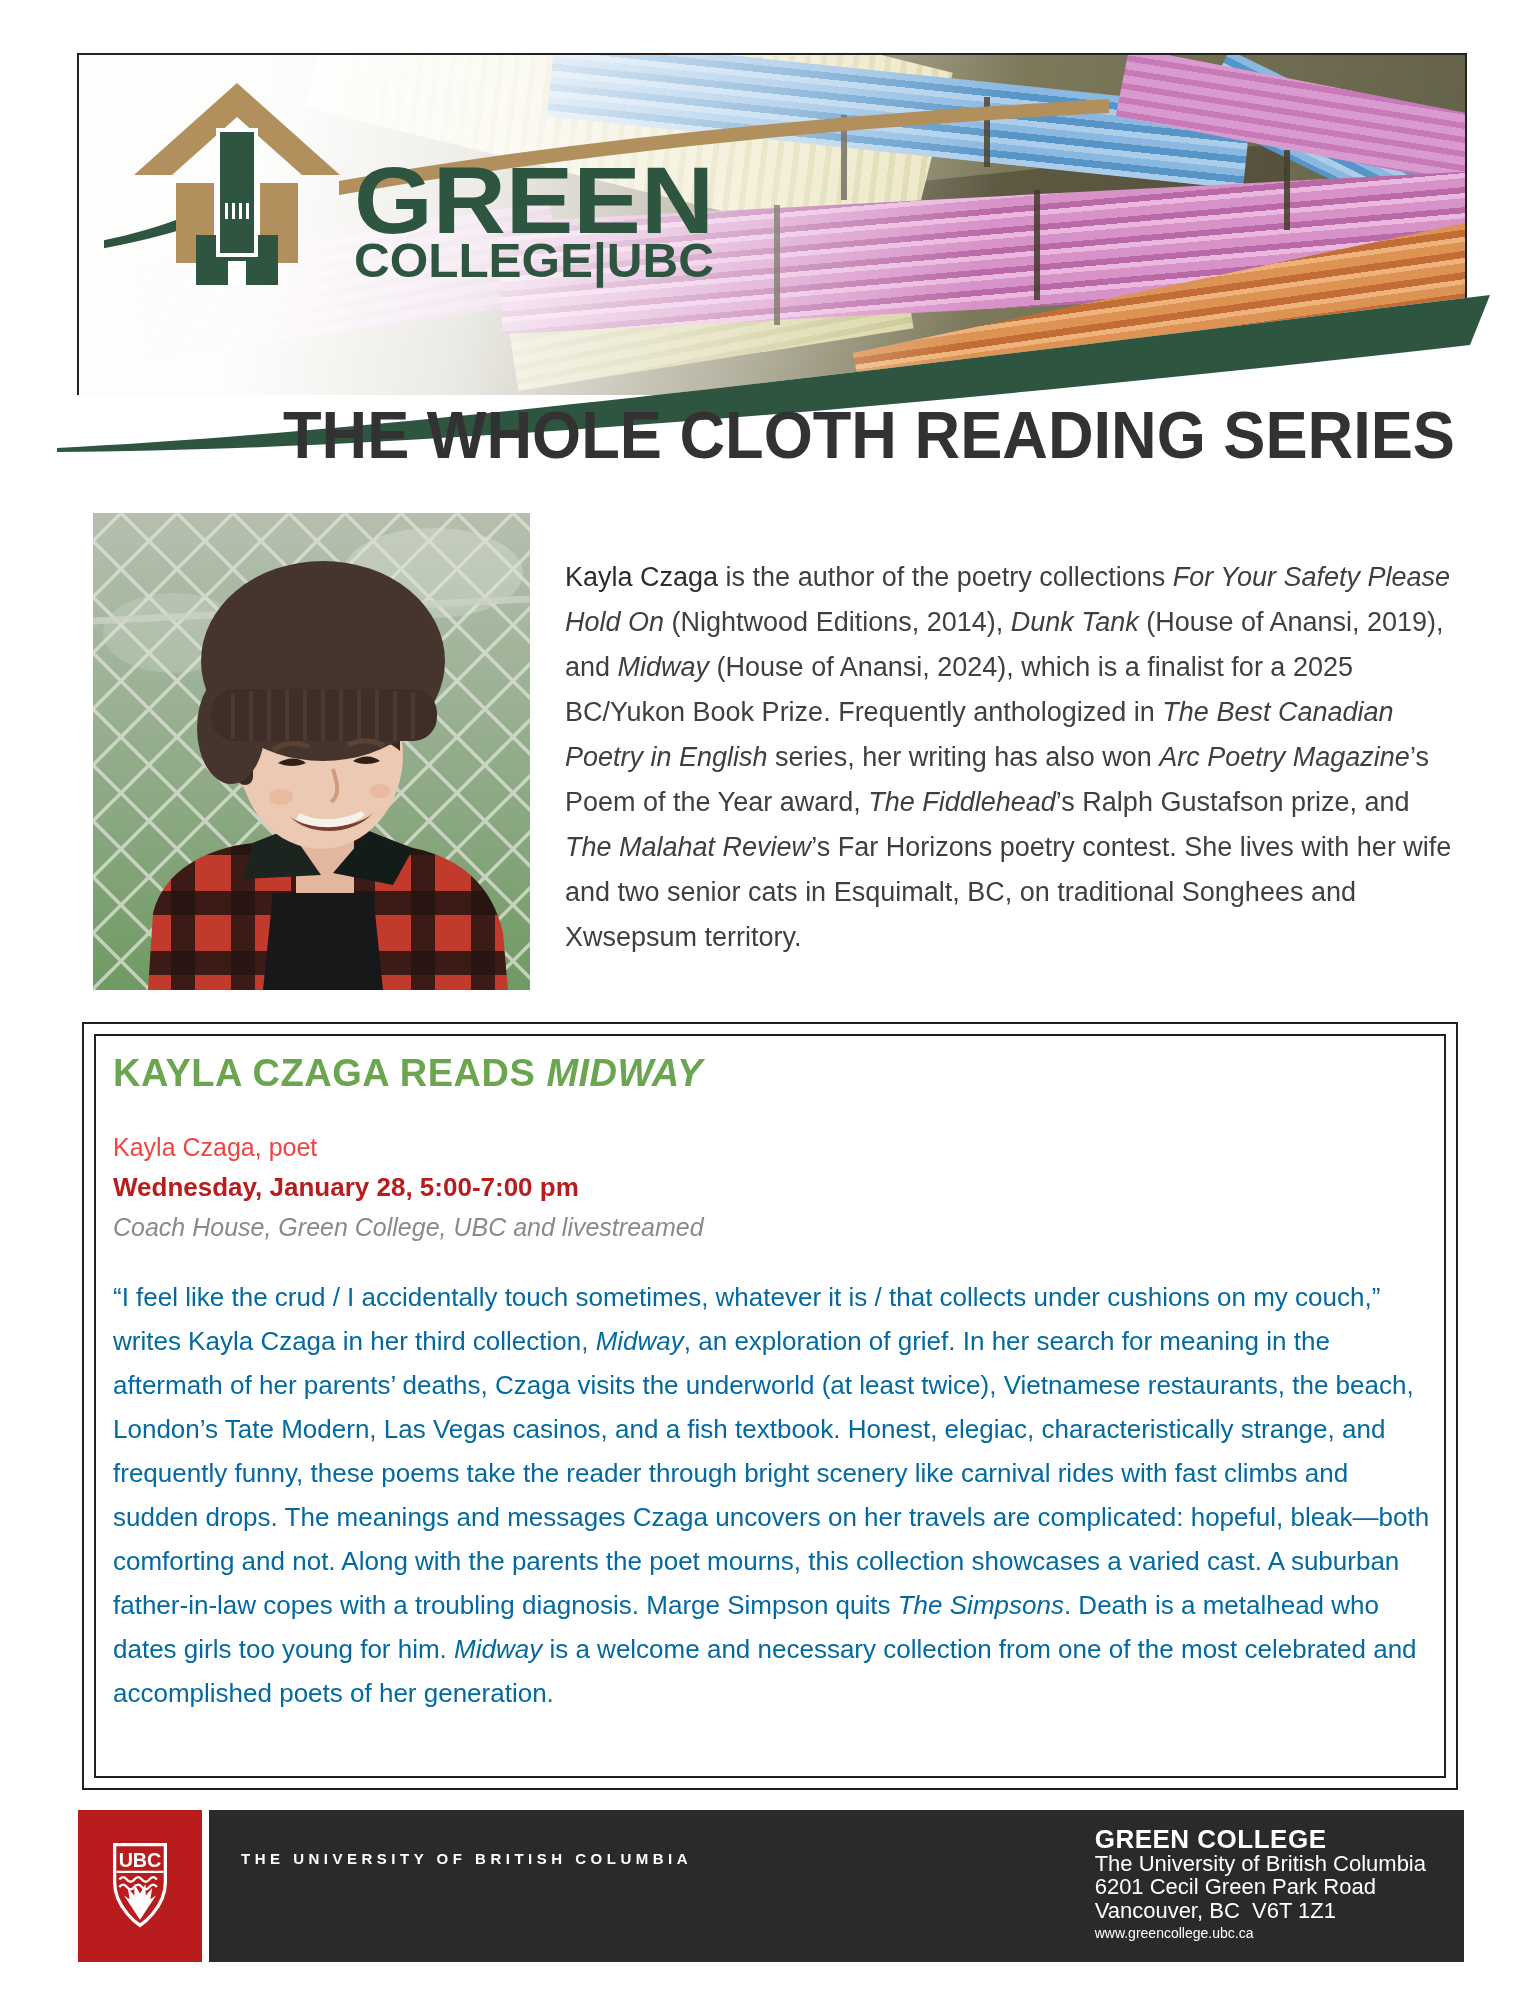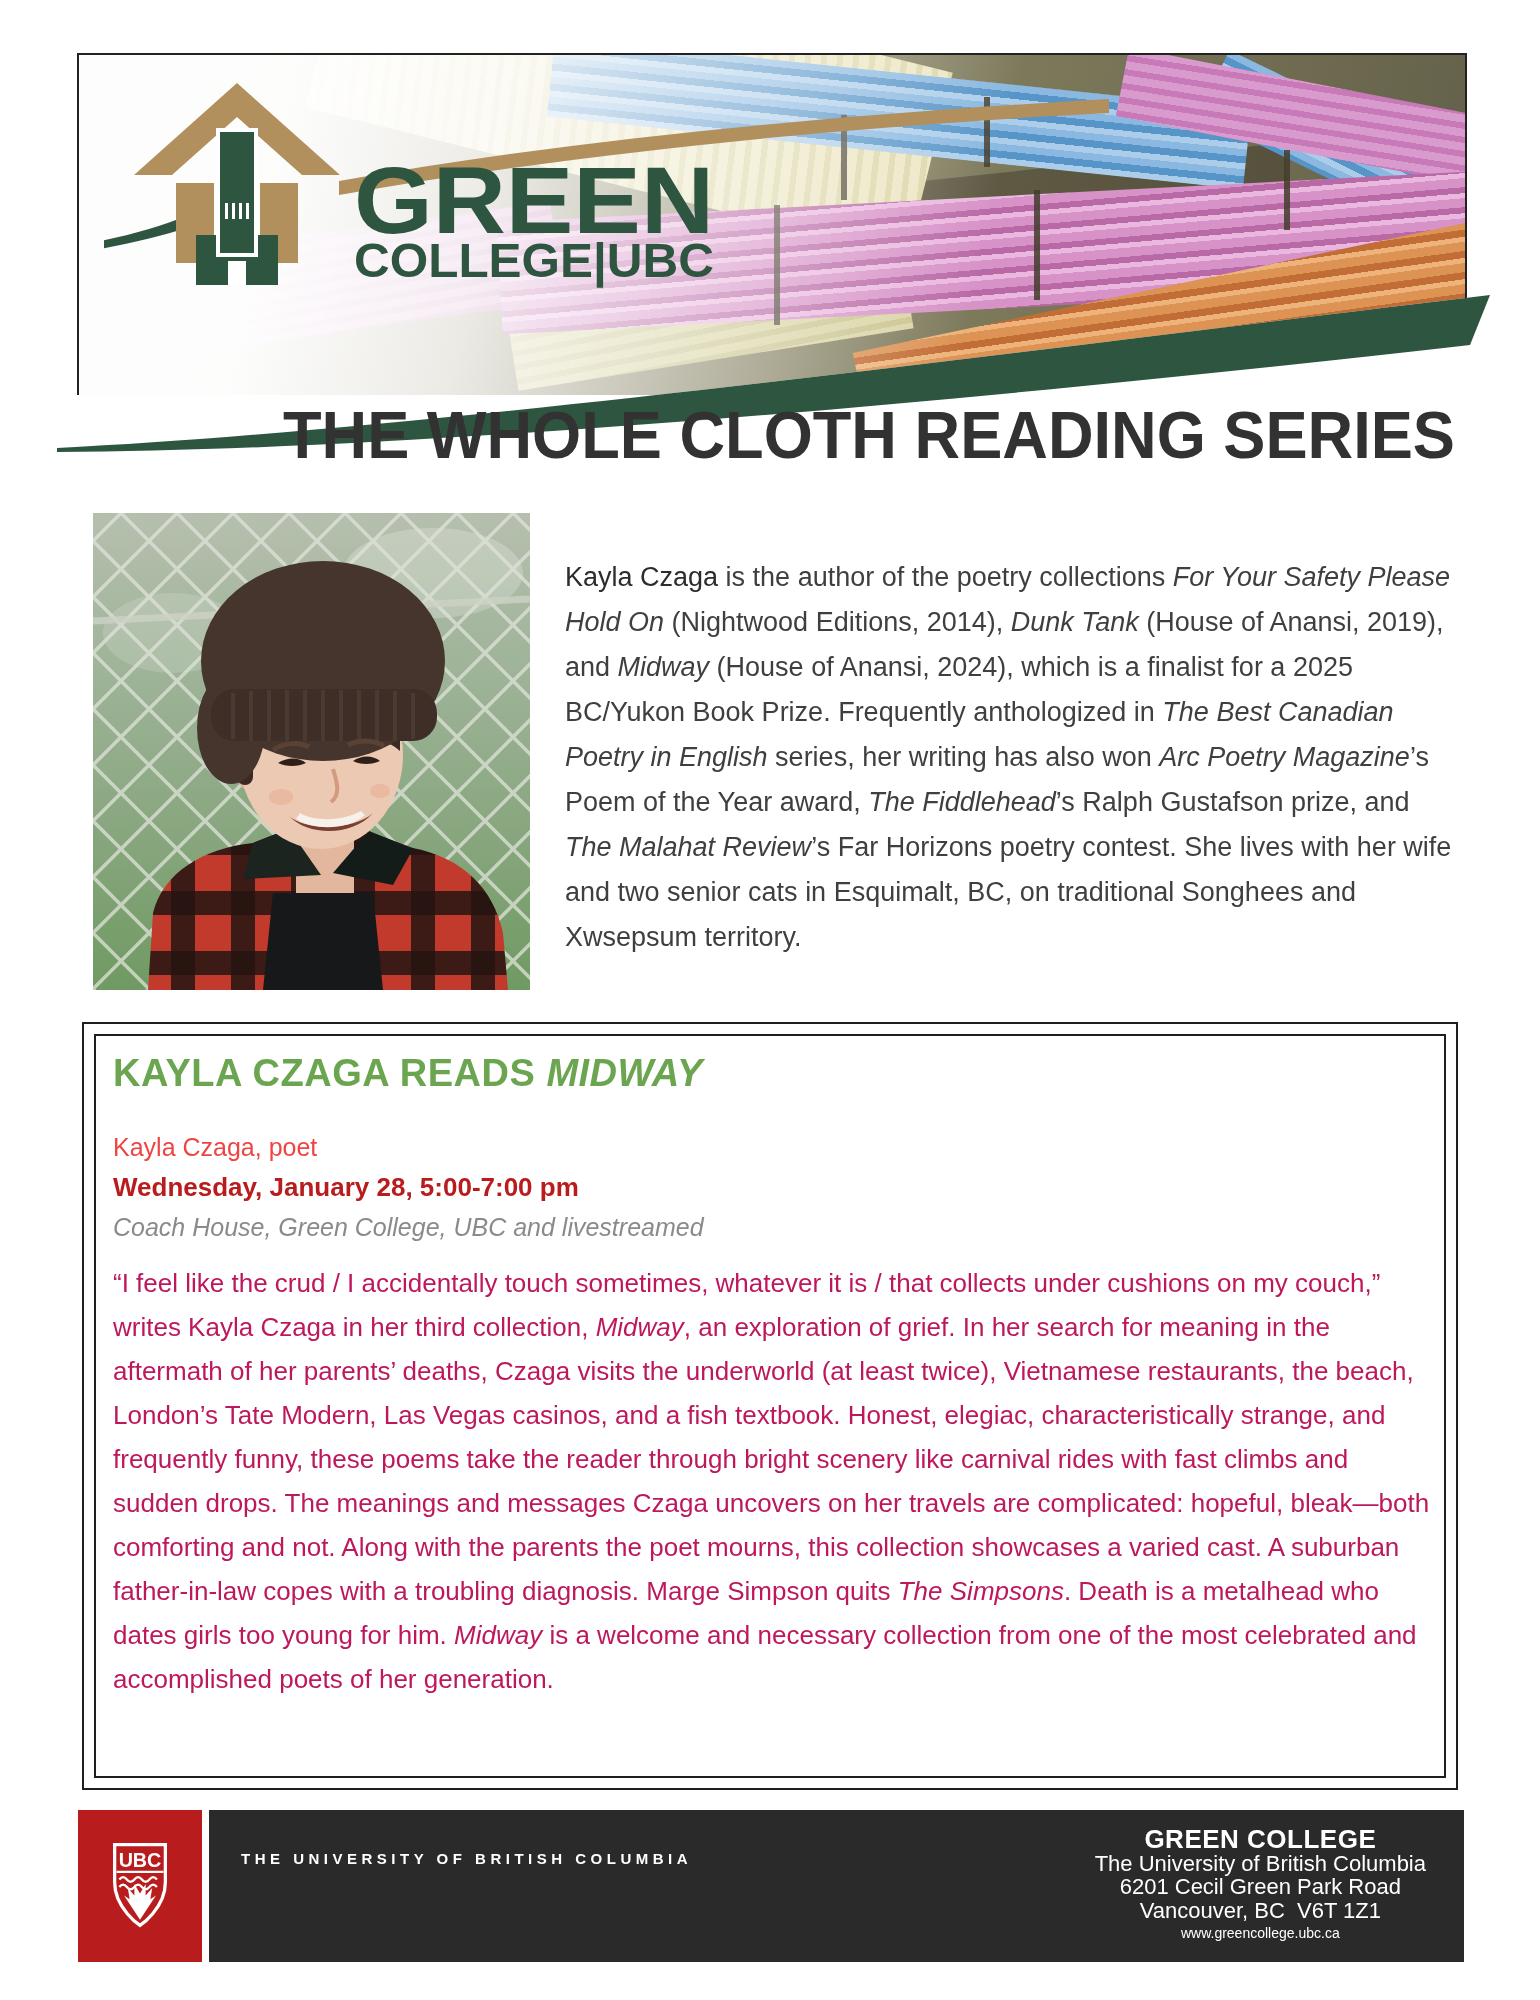--- a/index.html
+++ b/index.html
@@ -31,29 +31,29 @@
   
   .event-box{position:absolute;left:82px;top:1022px;width:1376px;height:768px;
              border:2px solid #1f1f1f;box-sizing:border-box;}
   .event-inner{position:absolute;left:10px;top:10px;right:10px;bottom:10px;
                border:2px solid #1f1f1f;box-sizing:border-box;padding:16px 30px 0 17px;}
   .event-heading{margin:0 0 32px 0;font-size:38px;font-weight:bold;color:#6ba550;letter-spacing:.5px;}
   .event-heading .it{font-style:italic;}
   .event-speaker{color:#ef4444;font-size:25px;line-height:40px;}
   .event-datetime{color:#b91c1c;font-size:26px;font-weight:bold;line-height:40px;}
   .event-location{color:#8a8a8a;font-size:25px;font-style:italic;line-height:40px;}
-  .event-desc{margin-top:14px;width:1322px;font-size:26px;line-height:44px;color:#be185d;}
+  .event-desc{margin-top:28px;width:1322px;font-size:26px;line-height:44px;color:#0369a1;}
 
   
   .footer{position:absolute;left:78px;top:1810px;width:1386px;height:152px;display:flex;}
   .f-left{width:124px;background:#b91c1c;display:flex;align-items:center;justify-content:center;}
   .f-div{width:7px;background:#ffffff;}
   .f-main{flex:1;background:#2a2a2a;display:flex;justify-content:space-between;}
   .f-univ{margin:40px 0 0 32px;color:#fff;font-size:15px;font-weight:bold;letter-spacing:4.5px;}
-  .f-right{text-align:center;margin:18px 38px 0 0;color:#fff;line-height:23.5px;}
+  .f-right{text-align:left;margin:18px 38px 0 0;color:#fff;line-height:23.5px;}
   .f-org{font-size:26px;font-weight:bold;letter-spacing:.5px;}
   .f-line{font-size:22px;}
   .f-url{font-size:14px;}
 </style>
 </head>
 <body>
 
 <div id="page">
 
   <div class="banner">

